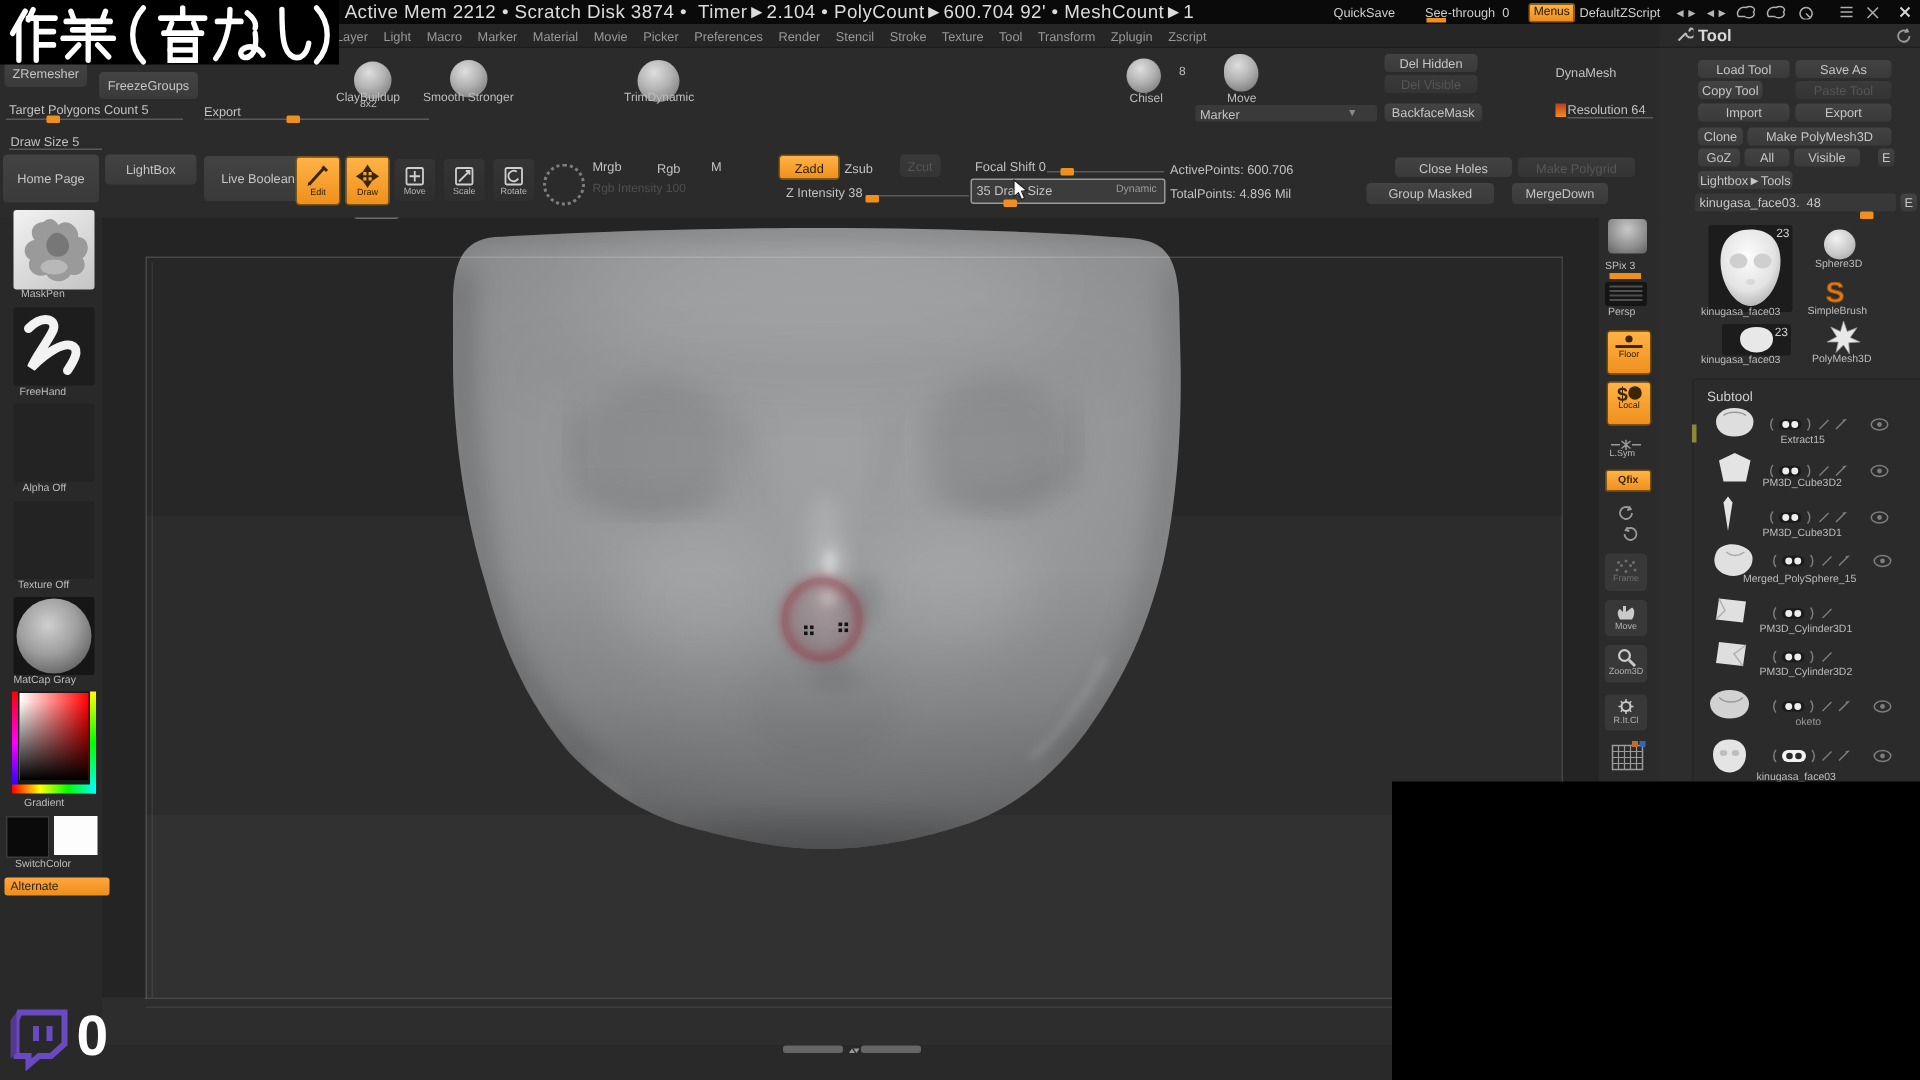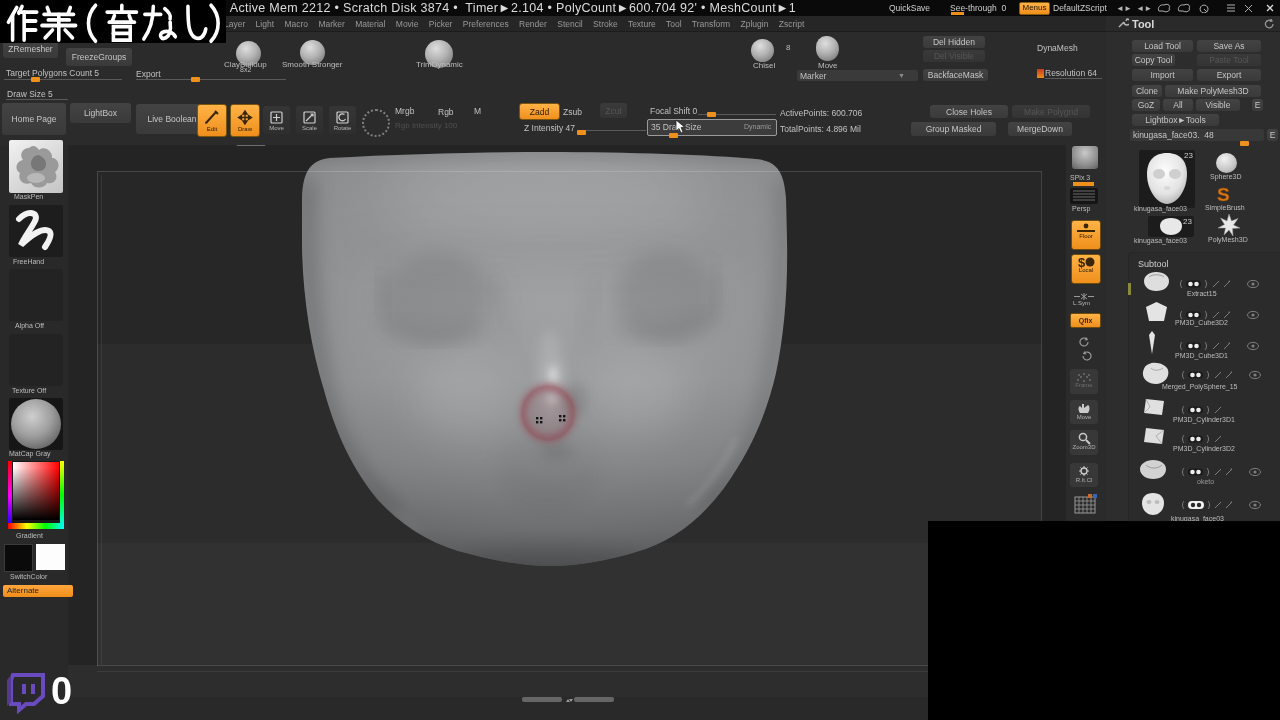--- a/index.html
+++ b/index.html
@@ -205,21 +205,21 @@
 
 <div class="a" style="left:362px;top:109px;width:24px;height:24px;border:2px dotted #7e7e7e;border-radius:50%"></div>
 
 <div class="lbl" style="left:395px;top:106px">Mrgb</div>
 <div class="lbl" style="left:438px;top:107px">Rgb</div>
 <div class="lbl" style="left:474px;top:106px">M</div>
 <div class="a" style="left:395px;top:121px;color:#4f4f4f;font-size:8px;white-space:nowrap">Rgb Intensity 100</div>
 <div class="obtn" style="left:519px;top:103px;width:39px;height:15px">Zadd</div>
 <div class="lbl" style="left:563px;top:107px">Zsub</div>
 <div class="gbtn" style="left:600px;top:103px;width:27px;height:15px">Zcut</div>
-<div class="lbl" style="left:524px;top:123px">Z Intensity 47</div>
+<div class="lbl" style="left:524px;top:123px">Z Intensity 38</div>
 <div class="track" style="left:578px;top:130px;width:68px"></div>
 <div class="mark" style="left:577px;top:130px"></div>
 <div class="lbl" style="left:650px;top:106px">Focal Shift 0</div>
 <div class="track" style="left:698px;top:114px;width:78px"></div>
 <div class="mark" style="left:707px;top:112px"></div>
 
 <div class="a" style="left:647px;top:119px;width:128px;height:15px;border:1px solid #9a9a9a;background:#3c3c3c;border-radius:2px"></div>
 <div class="lbl" style="left:651px;top:122px">35 Draw Size</div>
 <div class="a" style="left:744px;top:123px;color:#9a9a9a;font-size:7px">Dynamic</div>
 <div class="mark" style="left:669px;top:133px"></div>
@@ -356,21 +356,21 @@
 <div class="btn" style="left:1132px;top:54px;width:43px;height:12px">Copy Tool</div>
 <div class="gbtn" style="left:1197px;top:54px;width:64px;height:12px">Paste Tool</div>
 <div class="btn" style="left:1132px;top:69px;width:61px;height:12px">Import</div>
 <div class="btn" style="left:1197px;top:69px;width:64px;height:12px">Export</div>
 <div class="btn" style="left:1132px;top:85px;width:30px;height:12px">Clone</div>
 <div class="btn" style="left:1165px;top:85px;width:96px;height:12px">Make PolyMesh3D</div>
 <div class="btn" style="left:1132px;top:99px;width:28px;height:12px">GoZ</div>
 <div class="btn" style="left:1163px;top:99px;width:30px;height:12px">All</div>
 <div class="btn" style="left:1196px;top:99px;width:44px;height:12px">Visible</div>
 <div class="btn" style="left:1252px;top:99px;width:11px;height:12px">E</div>
-<div class="btn" style="left:1132px;top:114px;width:87px;height:12px">Lightbox►Tools</div>
+<div class="btn" style="left:1132px;top:114px;width:63px;height:12px">Lightbox►Tools</div>
 <div class="a" style="left:1130px;top:129px;width:131px;height:12px;background:#383838;border-radius:2px;color:#c6c6c6;font-size:8.5px;padding-left:3px;line-height:12px">kinugasa_face03.&nbsp;&nbsp;48</div>
 <div class="mark" style="left:1240px;top:141px"></div>
 <div class="btn" style="left:1267px;top:129px;width:11px;height:12px">E</div>
 
 <div class="a" style="left:1139px;top:150px;width:56px;height:58px;background:#1c1c1c;border-radius:2px">
 <svg width="56" height="58" viewBox="0 0 56 58">
       <defs>
         <radialGradient id="tg" cx="45%" cy="35%" r="65%">
           <stop offset="0" stop-color="#fdfdfd"></stop>
           <stop offset="0.7" stop-color="#e3e3e3"></stop>

